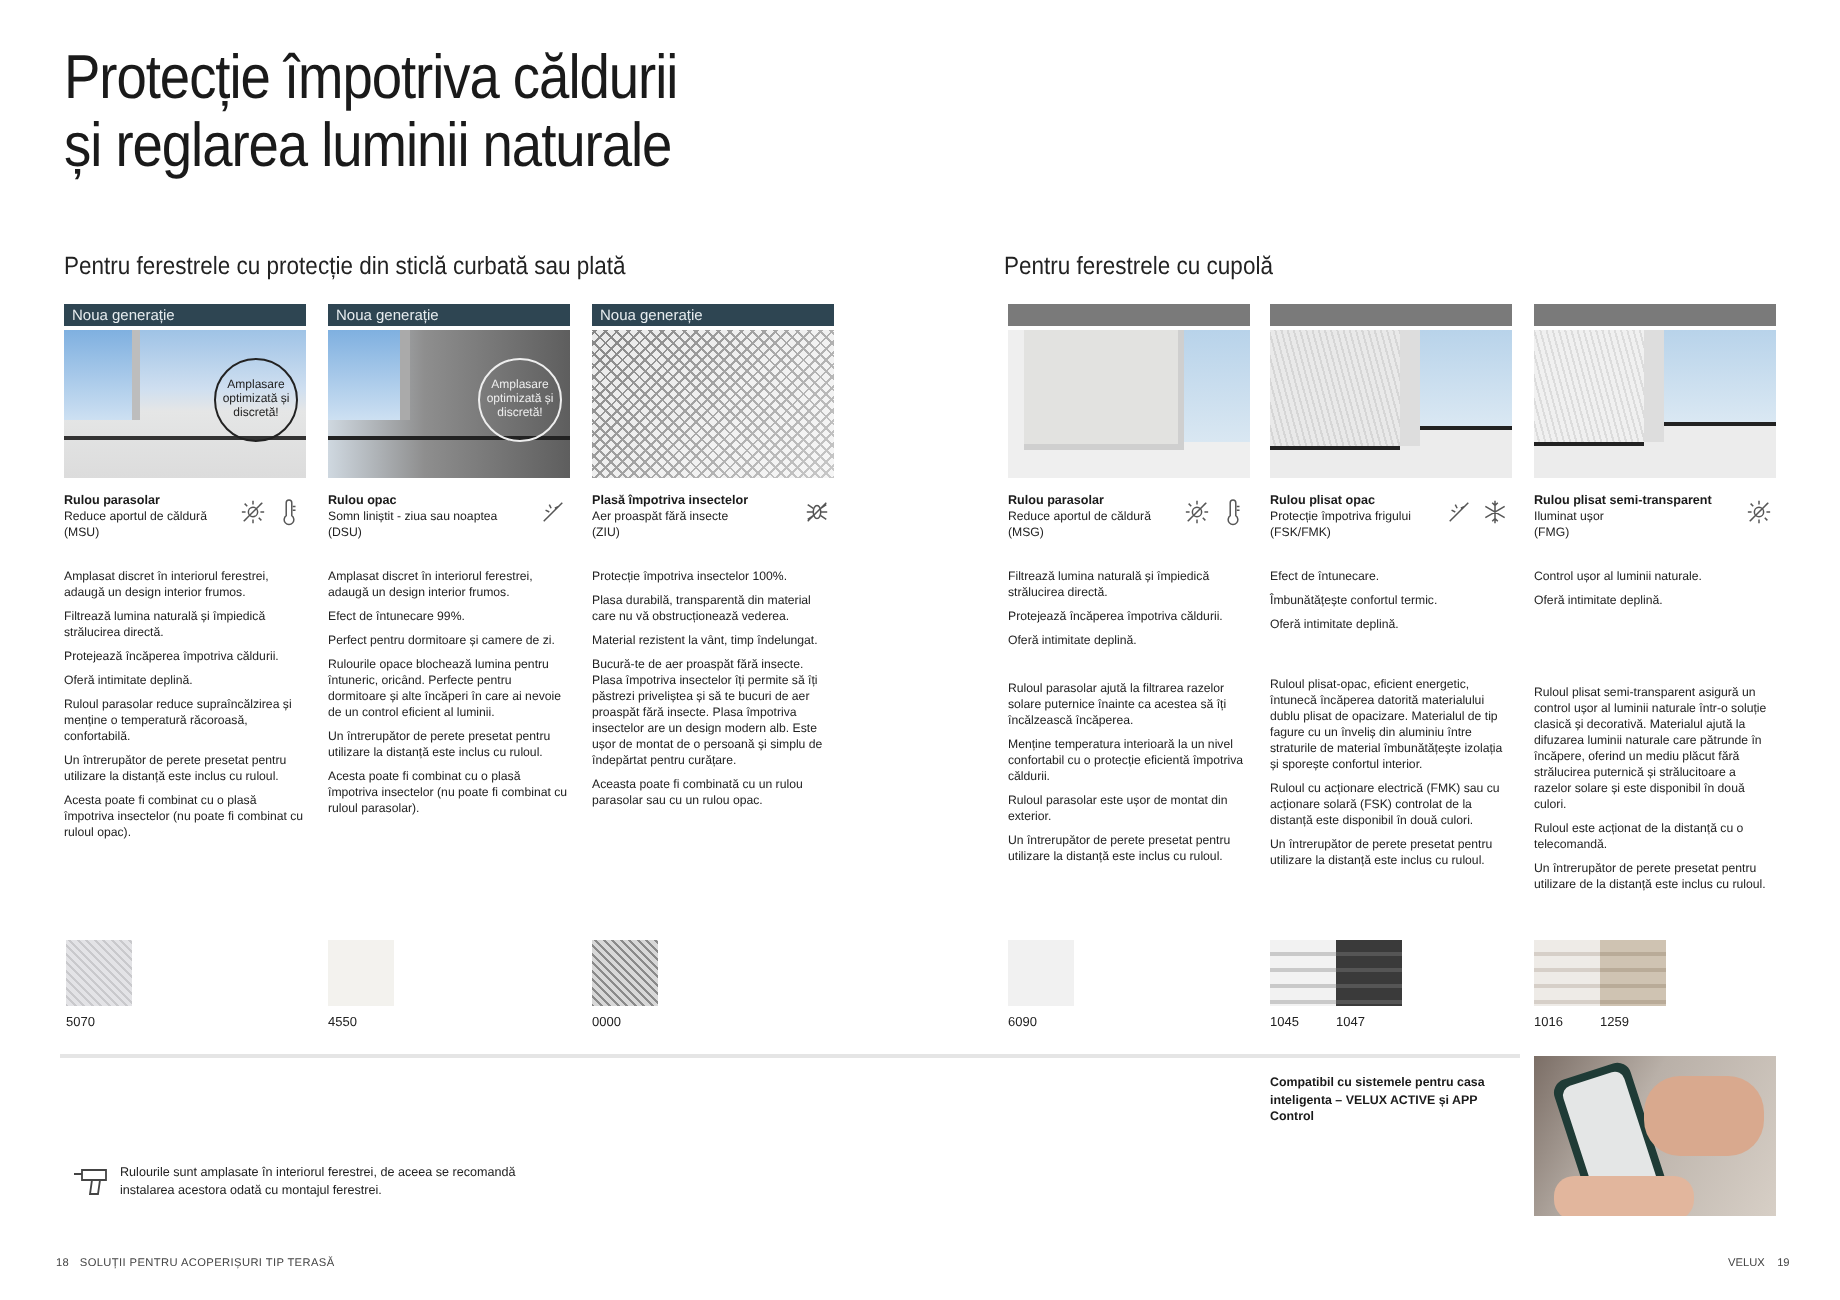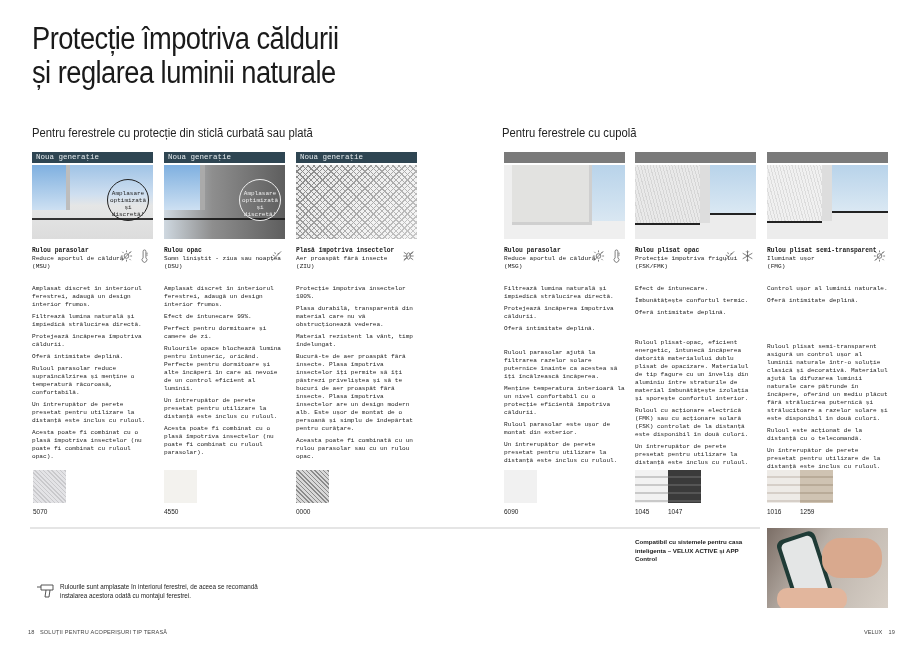--- a/index.html
+++ b/index.html
@@ -1,19 +1,19 @@
 <!DOCTYPE html>
 <html><head>
 <meta charset="utf-8">
 <style>
   * { box-sizing: border-box; margin: 0; padding: 0; }
   body { width: 920px; height: 650px; background: #ffffff; font-family: "Liberation Sans", sans-serif; color: #1a1a1a; position: relative; overflow: hidden; }
   .title { position: absolute; left: 32px; top: 22px; font-family: "Liberation Sans Narrow", "Liberation Sans", sans-serif; font-size: 31px; line-height: 34px; font-weight: 300; letter-spacing: -0.6px; color: #1a1a1a; transform: scaleX(0.88); transform-origin: left top; }
   .section-title { position: absolute; top: 126px; font-size: 12.5px; color: #222; transform: scaleX(0.9); transform-origin: left top; }
-  .col { position: absolute; width: 121px; font-family: Liberation Mono, monospace; }
+  .col { position: absolute; width: 121px; }
   .badge { height: 11px; font-size: 7.5px; line-height: 11px; padding-left: 4px; color: #e6ecef; }
   .badge.dark { background: #2e4552; }
   .badge.grey { background: #7a7a7a; }
   .photo { margin-top: 2px; height: 74px; position: relative; overflow: hidden; }
   .prod-head { margin-top: 8px; position: relative; height: 34px; }
   .prod-name { font-size: 6.3px; font-weight: bold; line-height: 8px; }
   .prod-sub { font-size: 6.1px; line-height: 8px; color: #222; }
   .icons { position: absolute; right: 2px; top: 2px; display: flex; gap: 5px; }
   .icons svg { width: 13px; height: 14px; }
   .desc p { font-size: 6.1px; line-height: 8px; color: #222; margin-bottom: 4px; }

